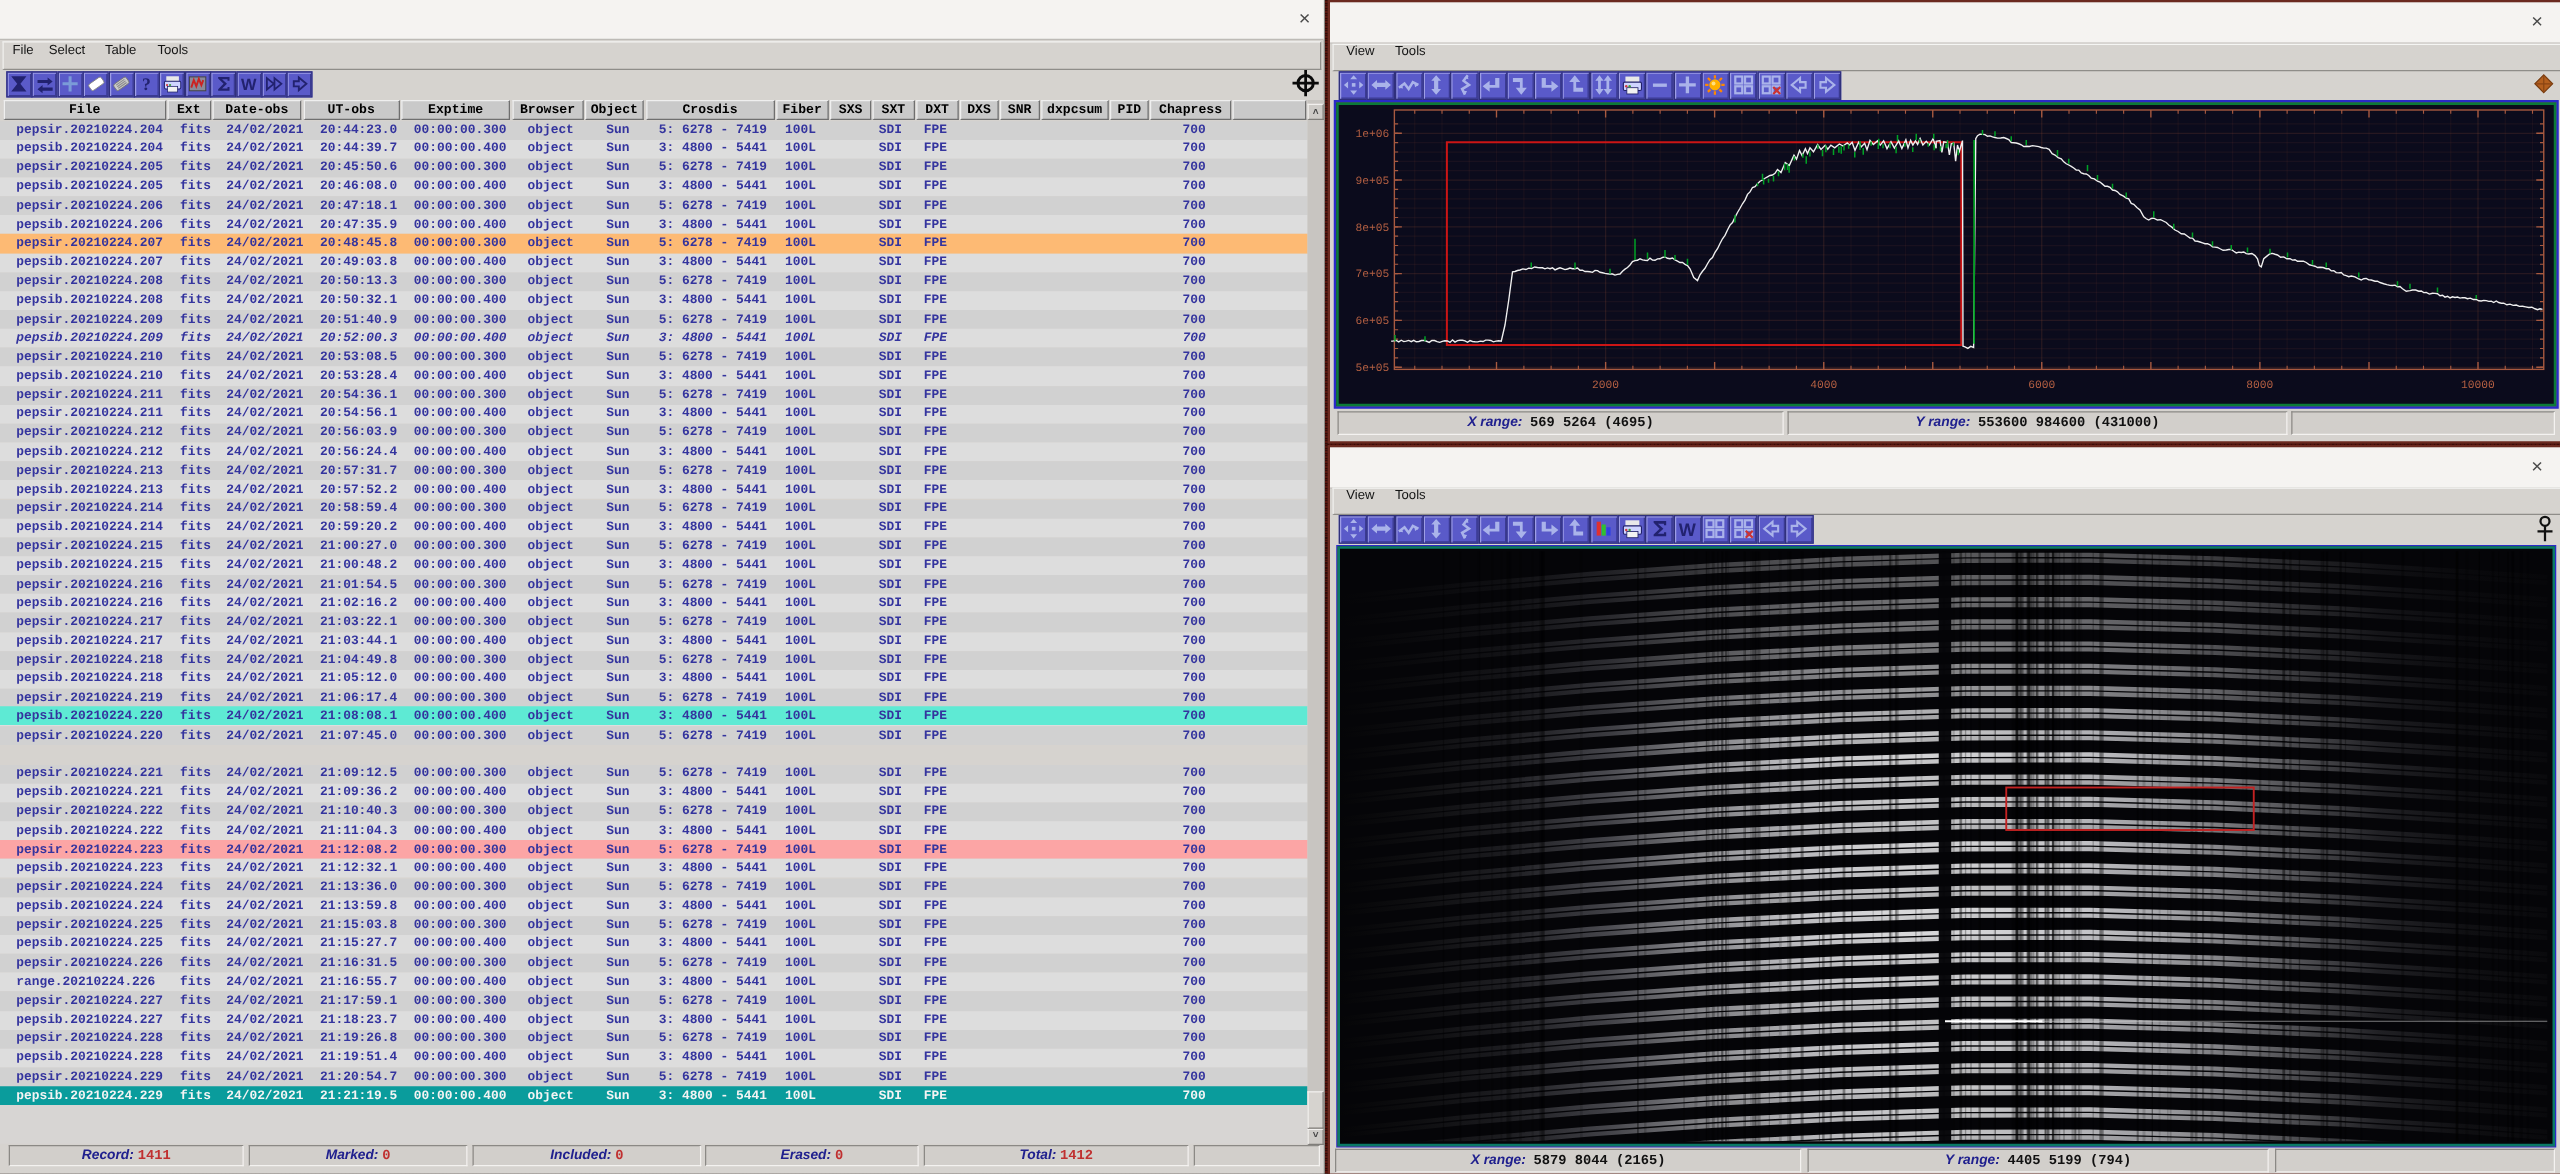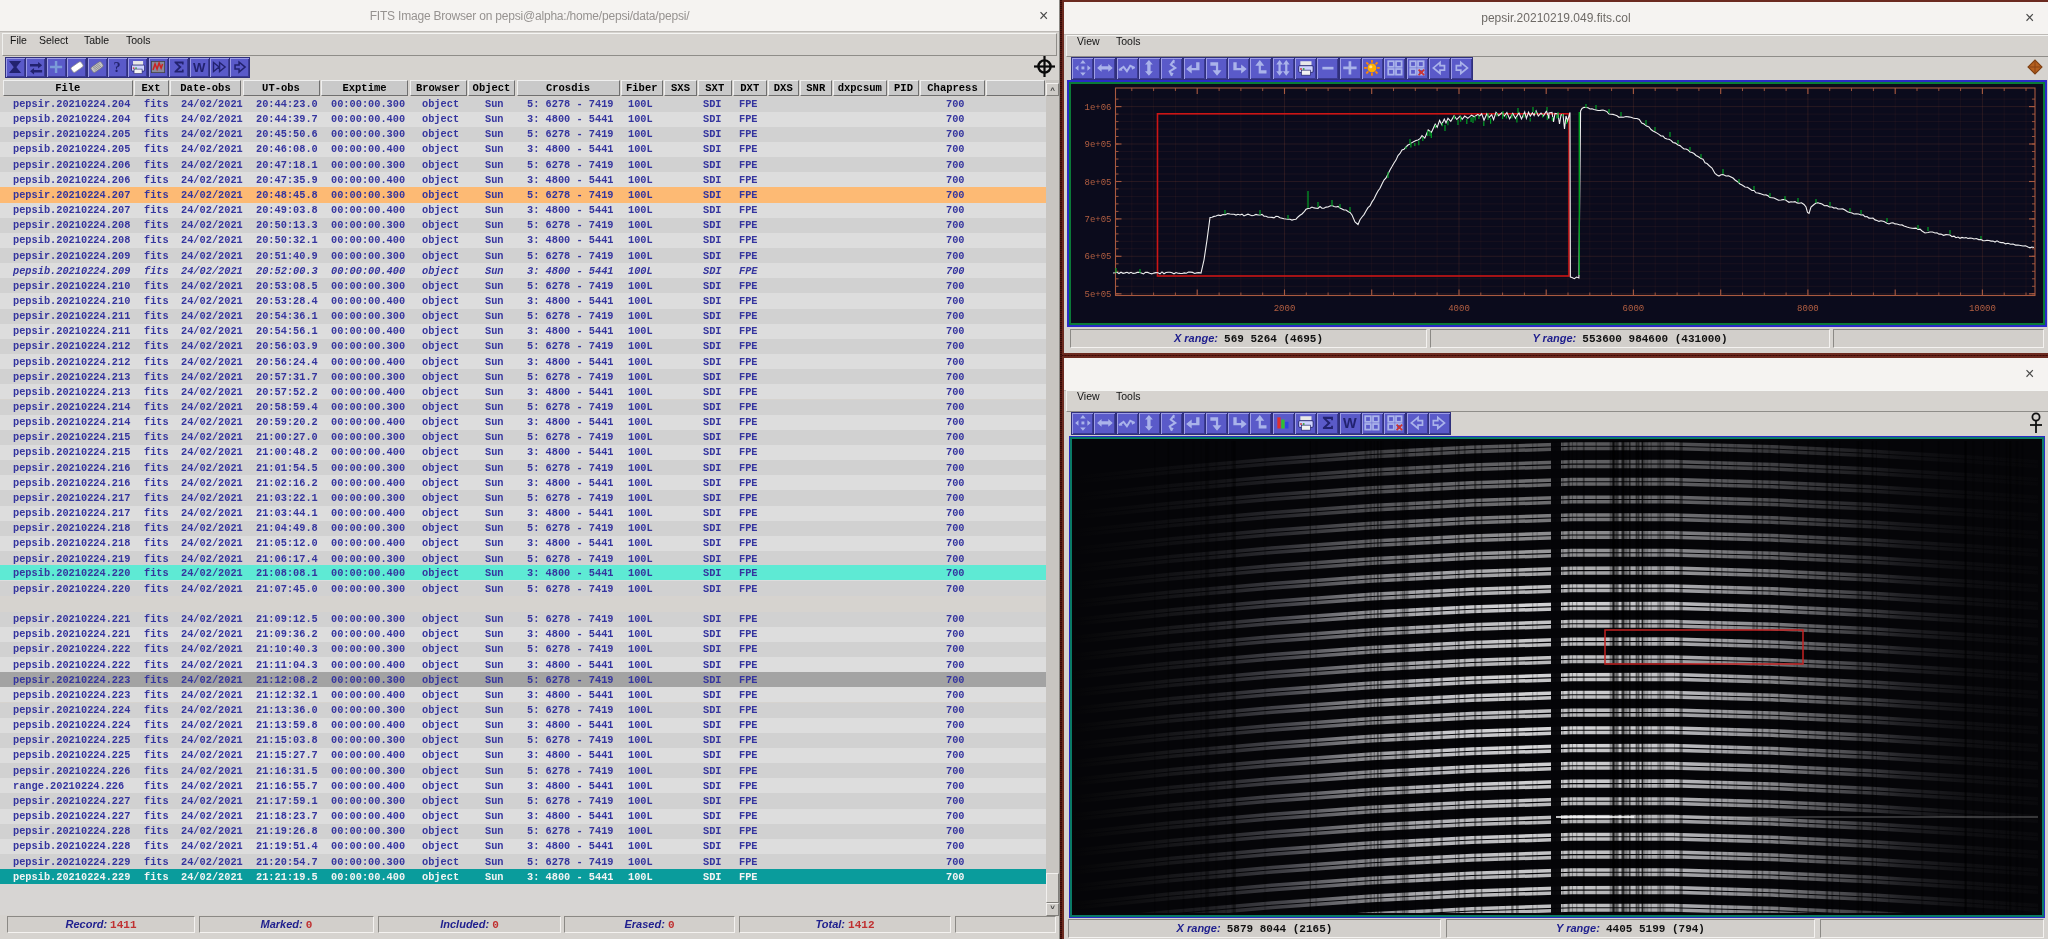--- a/index.html
+++ b/index.html
@@ -1,15 +1,14 @@
 <!DOCTYPE html>
 <html><head><meta charset="utf-8"><style>html,body{margin:0;padding:0;}body{width:2048px;height:939px;position:relative;overflow:hidden;background:#470f0a;background-image:repeating-linear-gradient(0deg,rgba(0,0,0,.45) 0 1px,rgba(120,30,20,.25) 1px 2px,rgba(0,0,0,.35) 2px 3px,rgba(90,20,14,.2) 3px 4px),repeating-linear-gradient(90deg,rgba(0,0,0,.3) 0 1px,rgba(140,40,25,.12) 1px 3px);font-family:"Liberation Sans",sans-serif;}.win{position:absolute;background:#d6d3cf;box-shadow:0 0 0 1px #8a8884;}.tbar{position:absolute;left:0;right:0;background:#f5f3f1;border-bottom:1px solid #bdbab6;}.ttxt{position:absolute;left:0;right:0;text-align:center;color:#807c78;}.x{position:absolute;color:#4a4a4a;font:16px "Liberation Sans",sans-serif;}.mbar{position:absolute;background:#d6d3cf;border-top:1px solid #f5f5f3;border-left:1px solid #f0f0ee;border-bottom:1px solid #8f8d89;border-right:1px solid #8f8d89;}.tb{position:absolute;border:1px solid #30307c;box-shadow:inset 1px 1px 0 #9d9de6,inset -1px -1px 0 #3a3a92;}.tb svg{display:block;margin:1px auto 0;width:85%;height:85%;}.hc{position:absolute;background:#c9c9c9;border-top:1px solid #efefef;border-left:1px solid #efefef;border-bottom:1px solid #6f6f6f;border-right:1px solid #6f6f6f;font:bold 10.5px "Liberation Mono",monospace;color:#000;text-align:center;overflow:hidden;}.row{position:absolute;left:0;width:1046px;height:15.15px;font:bold 10.3px "Liberation Mono",monospace;color:#34349e;}.row span{position:absolute;top:1.5px;white-space:pre;}.sb{position:absolute;background:#d2cfcb;border:1px solid;border-color:#8b8985 #f4f2f0 #f4f2f0 #8b8985;font:bold italic 11px "Liberation Sans",sans-serif;color:#20208e;text-align:center;}.sb b{font-style:italic;}.sar{position:absolute;left:1046px;width:13px;height:13px;background:#cecbc7;border:1px solid;border-color:#f2f0ee #807e7a #807e7a #f2f0ee;box-sizing:border-box;font:bold 8px "Liberation Sans",sans-serif;color:#444;text-align:center;line-height:11px;}.sb .v{color:#c03030;font:bold 11px "Liberation Mono",monospace;font-style:normal;}.sb .vk{color:#111;font:bold 11px "Liberation Mono",monospace;font-style:normal;}</style></head><body>
 <div class="win" style="left:0;top:0;width:1059px;height:939px">
     <div class="tbar" style="top:0;height:31px"></div>
-    <div class="ttxt" style="top:9px;font:12px 'Liberation Sans',sans-serif;letter-spacing:-0.2px;color:#969290">FITS Image Browser on pepsi@alpha:/home/pepsi/data/pepsi/</div>
     <div class="x" style="left:1039px;top:7px">×</div>
     <div class="mbar" style="left:2px;top:33px;width:1053px;height:21px"></div>
     <div style="position:absolute;left:10px;top:34px;height:21px;line-height:21px;font:10.5px 'Liberation Sans',sans-serif;color:#141414">File</div>
     <div style="position:absolute;left:39px;top:34px;height:21px;line-height:21px;font:10.5px 'Liberation Sans',sans-serif;color:#141414">Select</div>
     <div style="position:absolute;left:84px;top:34px;height:21px;line-height:21px;font:10.5px 'Liberation Sans',sans-serif;color:#141414">Table</div>
     <div style="position:absolute;left:126px;top:34px;height:21px;line-height:21px;font:10.5px 'Liberation Sans',sans-serif;color:#141414">Tools</div>
     <div class="tb" style="left:5px;top:57px;width:19px;height:19px;background:#5a5ac9">
       <svg width="100%" height="100%" viewBox="0 0 16 16">
         <path d="M3 2.5h10L8.6 8l4.4 5.5H3L7.4 8z" fill="#22226f" stroke="#22226f"></path>
       </svg>
@@ -631,21 +630,21 @@
       <span style="left:256px">21:11:04.3</span>
       <span style="left:331px">00:00:00.400</span>
       <span style="left:422px">object</span>
       <span style="left:485px">Sun</span>
       <span style="left:527px">3: 4800 - 5441</span>
       <span style="left:628px">100L</span>
       <span style="left:703px">SDI</span>
       <span style="left:739px">FPE</span>
       <span style="left:946px">700</span>
     </div>
-    <div class="row" style="top:672.2px;background:#a3a3a3;">
+    <div class="row" style="top:672.2px;background:#fca5a5;">
       <span style="left:13px">pepsir.20210224.223</span>
       <span style="left:144px">fits</span>
       <span style="left:181px">24/02/2021</span>
       <span style="left:256px">21:12:08.2</span>
       <span style="left:331px">00:00:00.300</span>
       <span style="left:422px">object</span>
       <span style="left:485px">Sun</span>
       <span style="left:527px">5: 6278 - 7419</span>
       <span style="left:628px">100L</span>
       <span style="left:703px">SDI</span>
@@ -841,21 +840,20 @@
     <div style="position:absolute;left:1046px;top:873px;width:13px;height:30px;background:#d6d3cf;border:1px solid;border-color:#f2f0ee #807e7a #807e7a #f2f0ee;box-sizing:border-box"></div>
     <div class="sb" style="left:7px;top:916px;width:186px;height:15px;line-height:15px"><b>Record:</b> <span class="v">1411</span></div>
     <div class="sb" style="left:199px;top:916px;width:173px;height:15px;line-height:15px"><b>Marked:</b> <span class="v">0</span></div>
     <div class="sb" style="left:378px;top:916px;width:181px;height:15px;line-height:15px"><b>Included:</b> <span class="v">0</span></div>
     <div class="sb" style="left:564px;top:916px;width:169px;height:15px;line-height:15px"><b>Erased:</b> <span class="v">0</span></div>
     <div class="sb" style="left:739px;top:916px;width:210px;height:15px;line-height:15px"><b>Total:</b> <span class="v">1412</span></div>
     <div class="sb" style="left:955px;top:916px;width:99px;height:15px;line-height:15px"></div>
   </div>
 <div class="win" style="left:1064px;top:2px;width:984px;height:351px;box-shadow:0 0 0 2px #6b2a20">
     <div class="tbar" style="top:0;height:32px"></div>
-    <div class="ttxt" style="top:9px;font:12px 'Liberation Sans',sans-serif;color:#6e6a66">pepsir.20210219.049.fits.col</div>
     <div class="x" style="left:961px;top:7px">×</div>
     <div class="mbar" style="left:2px;top:33px;width:983px;height:20px"></div>
     <div style="position:absolute;left:13px;top:33px;height:20px;line-height:20px;font:10.5px 'Liberation Sans',sans-serif;color:#141414">View</div>
     <div style="position:absolute;left:52px;top:33px;height:20px;line-height:20px;font:10.5px 'Liberation Sans',sans-serif;color:#141414">Tools</div>
     <div class="tb" style="left:7px;top:55px;width:21px;height:21px;background:#5a5ac9">
       <svg width="100%" height="100%" viewBox="0 0 16 16">
         <path d="M8 1l2.5 3h-5zM8 15l2.5-3h-5zM1 8l3-2.5v5zM15 8l-3-2.5v5z" fill="#aab3ea"></path>
         <rect x="6.7" y="6.7" width="2.6" height="2.6" fill="#aab3ea"></rect>
       </svg>
     </div>

